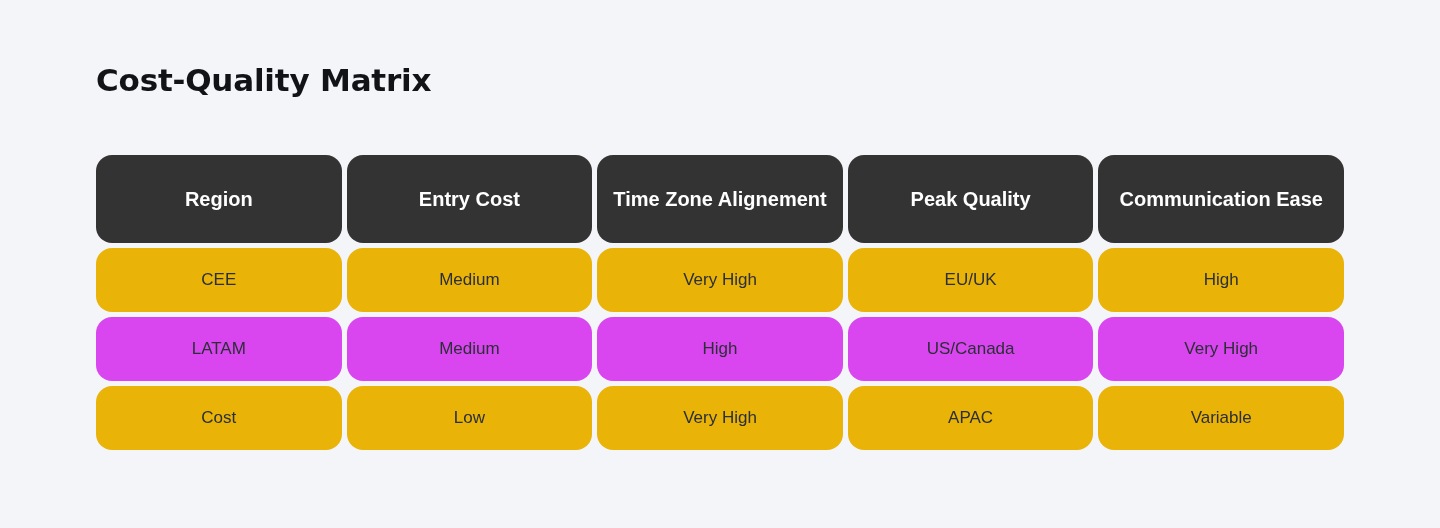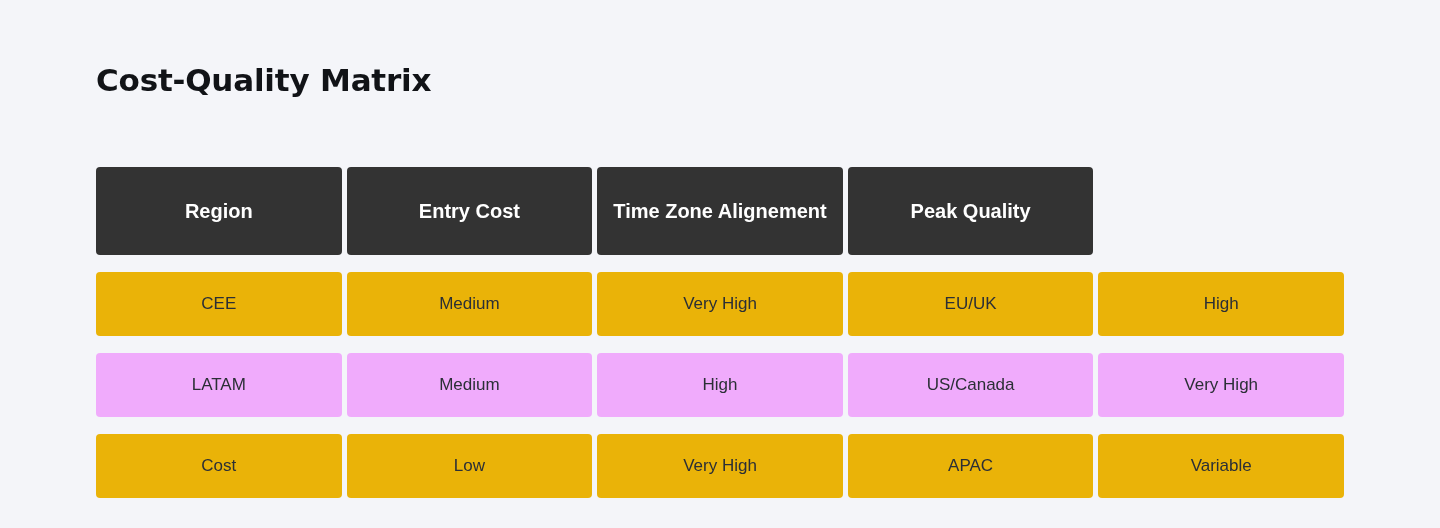--- a/index.html
+++ b/index.html
@@ -41,65 +41,65 @@
     display: flex;
     flex-direction: column;
     gap: 5px;
   }
   .row {
     display: grid;
     grid-template-columns: repeat(5, 1fr);
     gap: 5px;
   }
   .cell {
-    border-radius: 4px;
+    border-radius: 16px;
     display: flex;
     align-items: center;
     justify-content: center;
     text-align: center;
     box-sizing: border-box;
     padding: 6px 10px;
-    margin-top: 12px;
   }
   .row-header .cell {
     background: #333333;
     color: #ffffff;
     font-size: 20px;
     font-weight: bold;
     height: 88px;
     line-height: 1.45;
   }
   .row-body .cell {
     font-size: 17px;
     font-weight: normal;
     color: #2b2f36;
     height: 64px;
     line-height: 1.3;
   }
   .row-body.stripe-a .cell {
     background: #eab308;
   }
   .row-body.stripe-b .cell {
-    background: #f0abfc;
+    background: #d946ef;
   }
 </style>
 </head>
 <body>
 
 <div class="page">
 
   <h1 class="title">Cost-Quality Matrix</h1>
 
   <div class="matrix">
 
     <div class="row row-header">
       <div class="cell">Region</div>
       <div class="cell">Entry Cost</div>
       <div class="cell">Time Zone Alignement</div>
       <div class="cell">Peak Quality</div>
+      <div class="cell">Communication Ease</div>
     </div>
 
     <div class="row row-body stripe-a">
       <div class="cell">CEE</div>
       <div class="cell">Medium</div>
       <div class="cell">Very High</div>
       <div class="cell">EU/UK</div>
       <div class="cell">High</div>
     </div>
 

